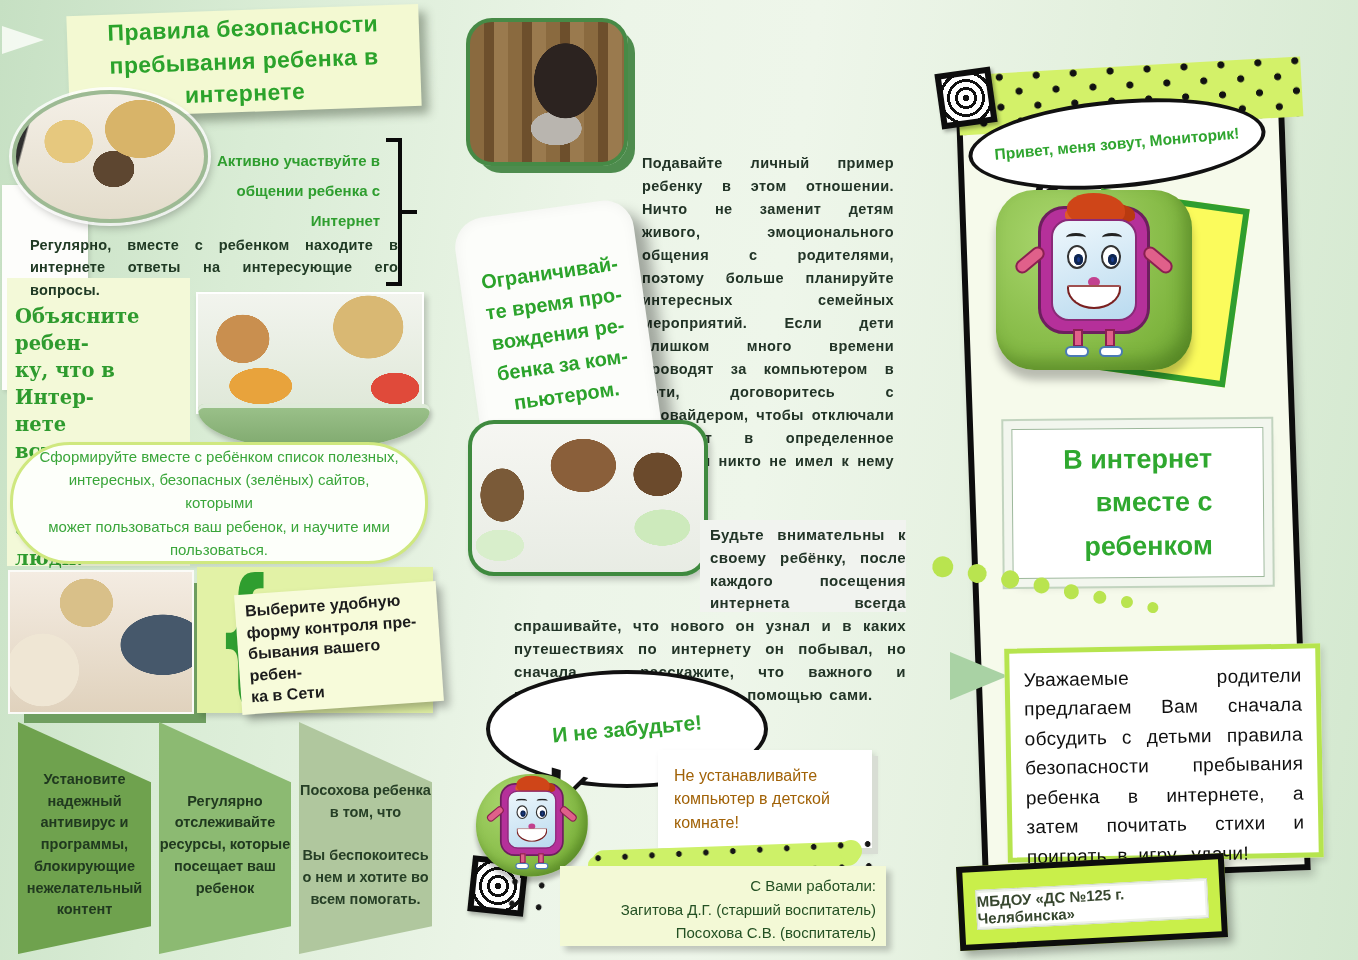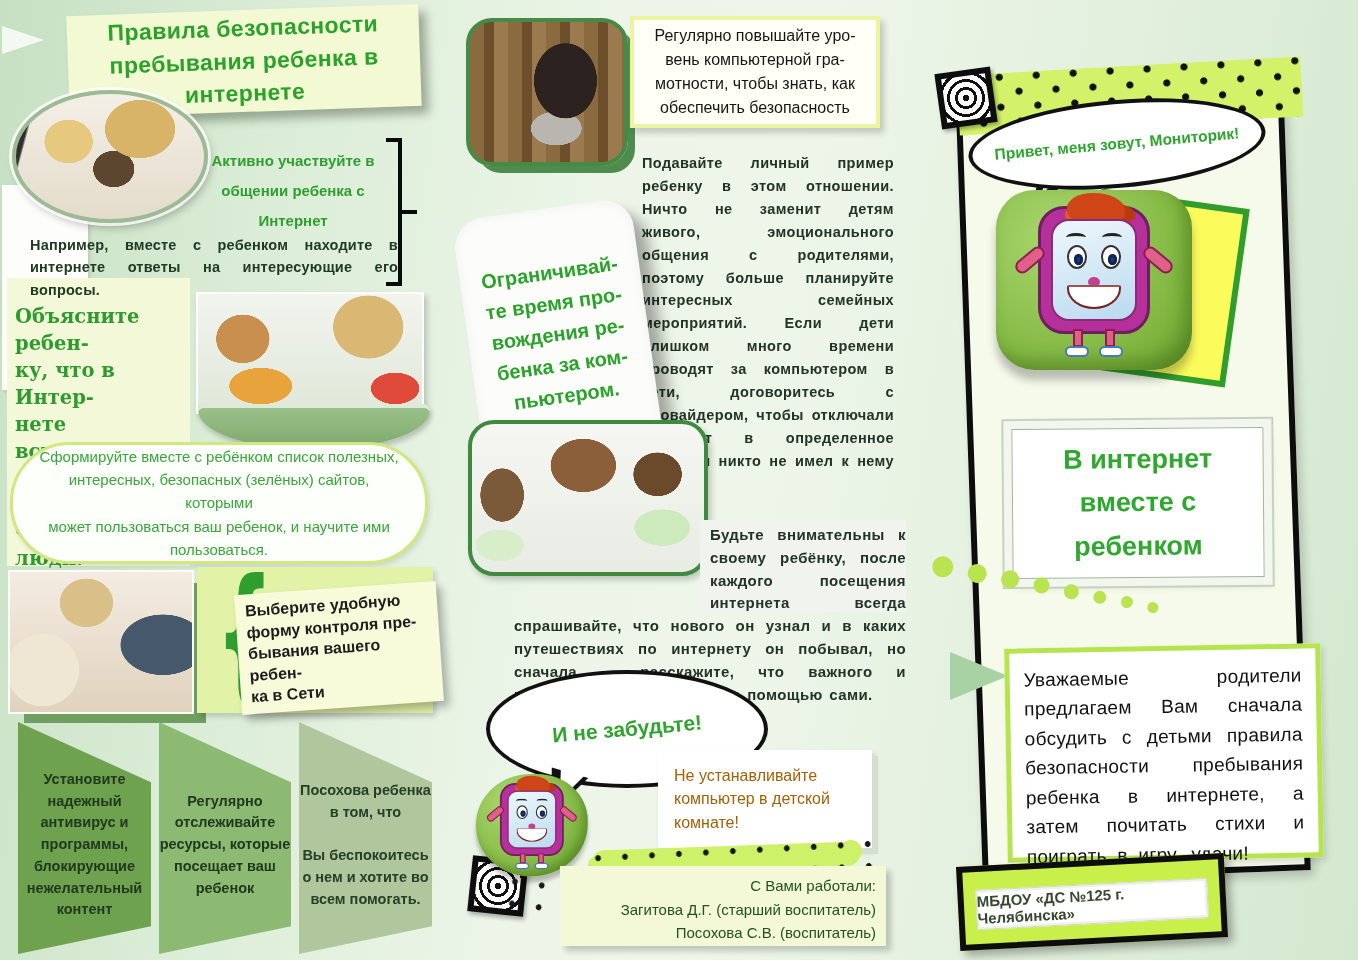--- a/index.html
+++ b/index.html
@@ -28,21 +28,21 @@
 
   .oval-photo { left:12px; top:90px; width:196px; height:133px; border-radius:50%;
     border:4px solid #9dba94; box-shadow:0 0 0 3px rgba(255,255,255,.8), 3px 5px 8px rgba(0,0,0,.25);
     background:
       linear-gradient(105deg,#2f2f2f 0 9%,transparent 10%),
       radial-gradient(58px 48px at 66% 28%,#d8b469 0 60%,transparent 61%),
       radial-gradient(40px 36px at 28% 38%,#e6c87e 0 60%,transparent 61%),
       radial-gradient(34px 30px at 52% 60%,#5d4630 0 60%,transparent 61%),
       linear-gradient(180deg,#f4efe6,#e3dccb); }
 
-  .h-active { left:206px; top:146px; width:174px; text-align:center;
+  .h-active { left:206px; top:146px; width:174px; text-align:right;
     color:#2f9e2f; font-weight:bold; font-size:15px; line-height:2.0; }
 
   .bracket { left:386px; top:138px; width:16px; height:148px;
     border-right:4px solid #0a0a0a; border-top:4px solid #0a0a0a; border-bottom:4px solid #0a0a0a; }
   .bracket-mid { left:402px; top:210px; width:15px; height:4px; background:#0a0a0a; }
 
   .p-example { left:30px; top:234px; width:368px; color:#203a24; font-weight:bold;
     font-size:14.5px; line-height:1.55; text-align:justify; letter-spacing:.2px; word-spacing:2px; }
 
   .italic-note { left:15px; top:304px; width:175px;
@@ -228,21 +228,21 @@
     border:2px solid #4a7ab5; border-radius:8px; }
   .mascot .m-shoe.l { left:24px; } .mascot .m-shoe.r { right:24px; }
   .mascot.big { left:996px; top:190px; }
   .mascot.small { left:476px; top:774px; transform:scale(.57); transform-origin:top left; }
   .mascot.small .m-pad { border-radius:50% 46% 52% 50%; }
 
   .cover-box { left:1012px; top:428px; width:252px; height:150px; background:#ffffff;
     border:1px solid #9db89b; transform:rotate(-.5deg);
     box-shadow:0 0 0 8px #f2f6ee, 0 0 0 10px #c2d4bf, 5px 7px 10px rgba(0,0,0,.18);
     display:flex; align-items:center; justify-content:center; }
-  .cover-box span { color:#2fa82f; font-size:27px; font-weight:bold; line-height:1.6; text-align:center; }
+  .cover-box span { color:#2fa82f; font-size:27px; font-weight:bold; line-height:1.6; text-align:right; }
 
   .dots-row { left:930px; top:576px; width:280px; height:30px; transform:rotate(11deg);
     display:flex; align-items:center; gap:15px; }
   .dots-row i { display:block; border-radius:50%; background:#b9e44f; }
   .dots-row i:nth-child(1){width:21px;height:21px;} .dots-row i:nth-child(2){width:19px;height:19px;}
   .dots-row i:nth-child(3){width:18px;height:18px;} .dots-row i:nth-child(4){width:16px;height:16px;}
   .dots-row i:nth-child(5){width:15px;height:15px;} .dots-row i:nth-child(6){width:13px;height:13px;}
   .dots-row i:nth-child(7){width:12px;height:12px;} .dots-row i:nth-child(8){width:11px;height:11px;}
 
   .tri-green { left:950px; top:652px; width:0; height:0;
@@ -279,21 +279,21 @@
   </div>
 
   <div class="abs oval-photo"></div>
 
   <div class="abs h-active pre">Активно участвуйте в
 общении ребенка с
 Интернет</div>
   <div class="abs bracket"></div>
   <div class="abs bracket-mid"></div>
 
-  <div class="abs p-example">Например, вместе с ребенком находите в интернете ответы на интересующие его вопросы.</div>
+  <div class="abs p-example">Регулярно, вместе с ребенком находите в интернете ответы на интересующие его вопросы.</div>
 
   <div class="abs italic-note pre">Объясните ребен-
 ку, что в Интер-
 нете встречают-
 ся и «хорошие», и
 «плохие» люди.</div>
   <div class="abs photo2"></div>
   <div class="abs book-shape"></div>
 
   <div class="abs bubble1">
@@ -334,26 +334,20 @@
   <div class="abs pent p3">
     <span class="pre">Посохова ребенка
 в том, что
 
 Вы беспокоитесь
 о нем и хотите во
 всем помогать.</span>
   </div>
 
   <div class="abs photo4"></div>
-  <div class="abs box-literacy">
-    <span class="pre">Регулярно повышайте уро-
-вень компьютерной гра-
-мотности, чтобы знать, как
-обеспечить безопасность</span>
-  </div>
 
   <div class="abs para1">Подавайте личный пример ребенку в этом отношении. Ничто не заменит детям живого, эмоционального общения с родителями, поэтому больше планируйте интересных семейных мероприятий. Если дети слишком много времени проводят за компьютером в сети, договоритесь с провайдером, чтобы отключали Интернет в определенное время, и никто не имел к нему доступ.</div>
 
   <div class="abs note-limit">
     <span class="pre">Ограничивай-
 те время про-
 вождения ре-
 бенка за ком-
 пьютером.</span>
   </div>

